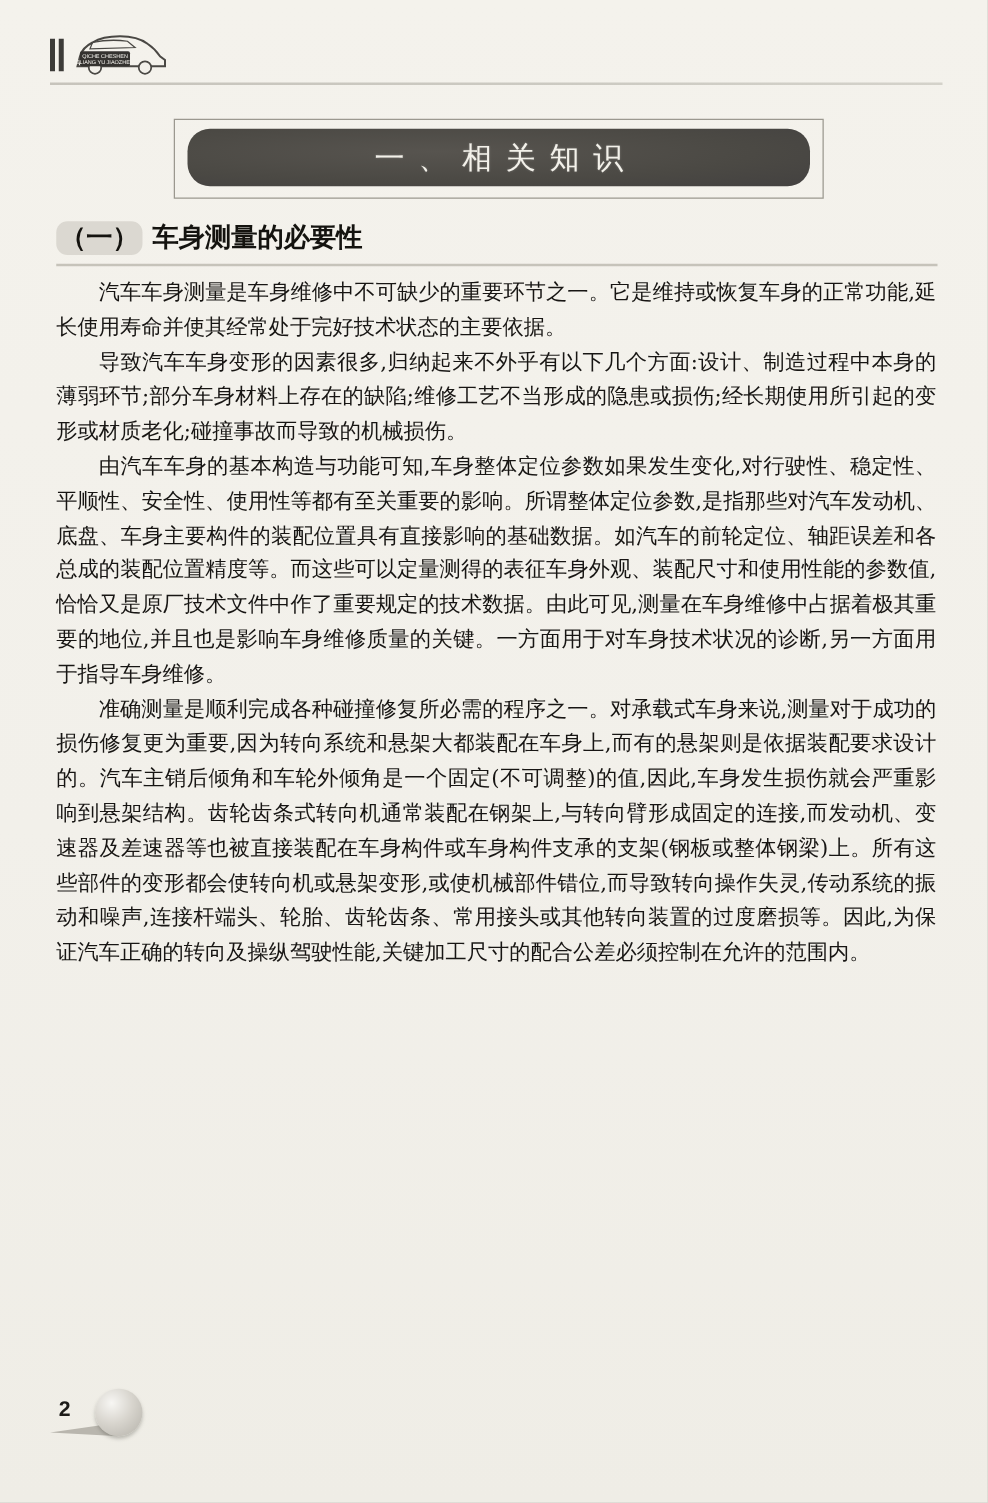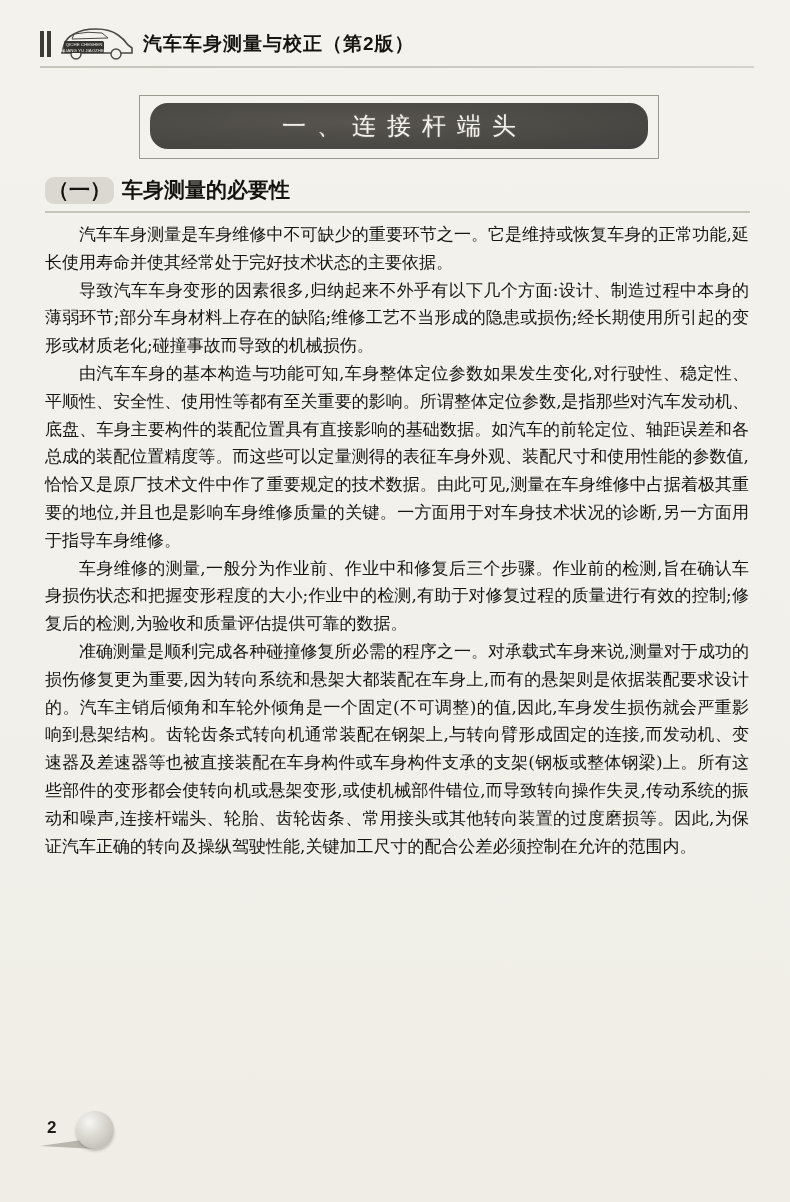--- a/index.html
+++ b/index.html
@@ -102,40 +102,38 @@
         <svg width="78" height="36" viewBox="0 0 78 36">
           <path d="M4 27 L6 19 Q8 12 16 8 Q24 3 38 3 Q52 3 60 9 Q66 13 70 19 L74 22 L74 27 Z" fill="none" stroke="#4a4844" stroke-width="1.6"></path>
           <path d="M16 8 Q30 5 44 7 L50 12 L14 13 Z" fill="none" stroke="#4a4844" stroke-width="1"></path>
           <circle cx="18" cy="28" r="5" fill="#f2f0ea" stroke="#4a4844" stroke-width="1.4"></circle>
           <circle cx="58" cy="28" r="5" fill="#f2f0ea" stroke="#4a4844" stroke-width="1.4"></circle>
           <rect x="6" y="15" width="40" height="12" rx="1.5" fill="#34322f"></rect>
           <text x="26" y="20" text-anchor="middle" font-size="4.4" fill="#f5f3ee" font-family="Liberation Sans, sans-serif">QICHE CHESHEN</text>
           <text x="26" y="25.5" text-anchor="middle" font-size="4.4" fill="#f5f3ee" font-family="Liberation Sans, sans-serif">CELIANG YU JIAOZHENG</text>
         </svg>
       </span>
-      <h1 class="book-title">汽车车身测量与校正（第2版）</h1>
     </div>
     <div class="header-rule"></div>
   </div>
 
   <div class="chapter-frame">
     <div class="chapter-bar">
-      <span>一、连接杆端头</span>
+      <span>一、相关知识</span>
     </div>
   </div>
 
   <h2 class="section-heading">
     <span class="section-num">（一）</span><span>车身测量的必要性</span>
   </h2>
 
   <main class="body-text">
     <p>汽车车身测量是车身维修中不可缺少的重要环节之一。它是维持或恢复车身的正常功能,延长使用寿命并使其经常处于完好技术状态的主要依据。</p>
     <p>导致汽车车身变形的因素很多,归纳起来不外乎有以下几个方面:设计、制造过程中本身的薄弱环节;部分车身材料上存在的缺陷;维修工艺不当形成的隐患或损伤;经长期使用所引起的变形或材质老化;碰撞事故而导致的机械损伤。</p>
     <p>由汽车车身的基本构造与功能可知,车身整体定位参数如果发生变化,对行驶性、稳定性、平顺性、安全性、使用性等都有至关重要的影响。所谓整体定位参数,是指那些对汽车发动机、底盘、车身主要构件的装配位置具有直接影响的基础数据。如汽车的前轮定位、轴距误差和各总成的装配位置精度等。而这些可以定量测得的表征车身外观、装配尺寸和使用性能的参数值,恰恰又是原厂技术文件中作了重要规定的技术数据。由此可见,测量在车身维修中占据着极其重要的地位,并且也是影响车身维修质量的关键。一方面用于对车身技术状况的诊断,另一方面用于指导车身维修。</p>
-    <p>车身维修的测量,一般分为作业前、作业中和修复后三个步骤。作业前的检测,旨在确认车身损伤状态和把握变形程度的大小;作业中的检测,有助于对修复过程的质量进行有效的控制;修复后的检测,为验收和质量评估提供可靠的数据。</p>
     <p>准确测量是顺利完成各种碰撞修复所必需的程序之一。对承载式车身来说,测量对于成功的损伤修复更为重要,因为转向系统和悬架大都装配在车身上,而有的悬架则是依据装配要求设计的。汽车主销后倾角和车轮外倾角是一个固定(不可调整)的值,因此,车身发生损伤就会严重影响到悬架结构。齿轮齿条式转向机通常装配在钢架上,与转向臂形成固定的连接,而发动机、变速器及差速器等也被直接装配在车身构件或车身构件支承的支架(钢板或整体钢梁)上。所有这些部件的变形都会使转向机或悬架变形,或使机械部件错位,而导致转向操作失灵,传动系统的振动和噪声,连接杆端头、轮胎、齿轮齿条、常用接头或其他转向装置的过度磨损等。因此,为保证汽车正确的转向及操纵驾驶性能,关键加工尺寸的配合公差必须控制在允许的范围内。</p>
   </main>
 
   <span class="page-num">2</span>
   <span class="wedge"></span>
   <span class="sphere"></span>
 
 </div>
 
 </body></html>

